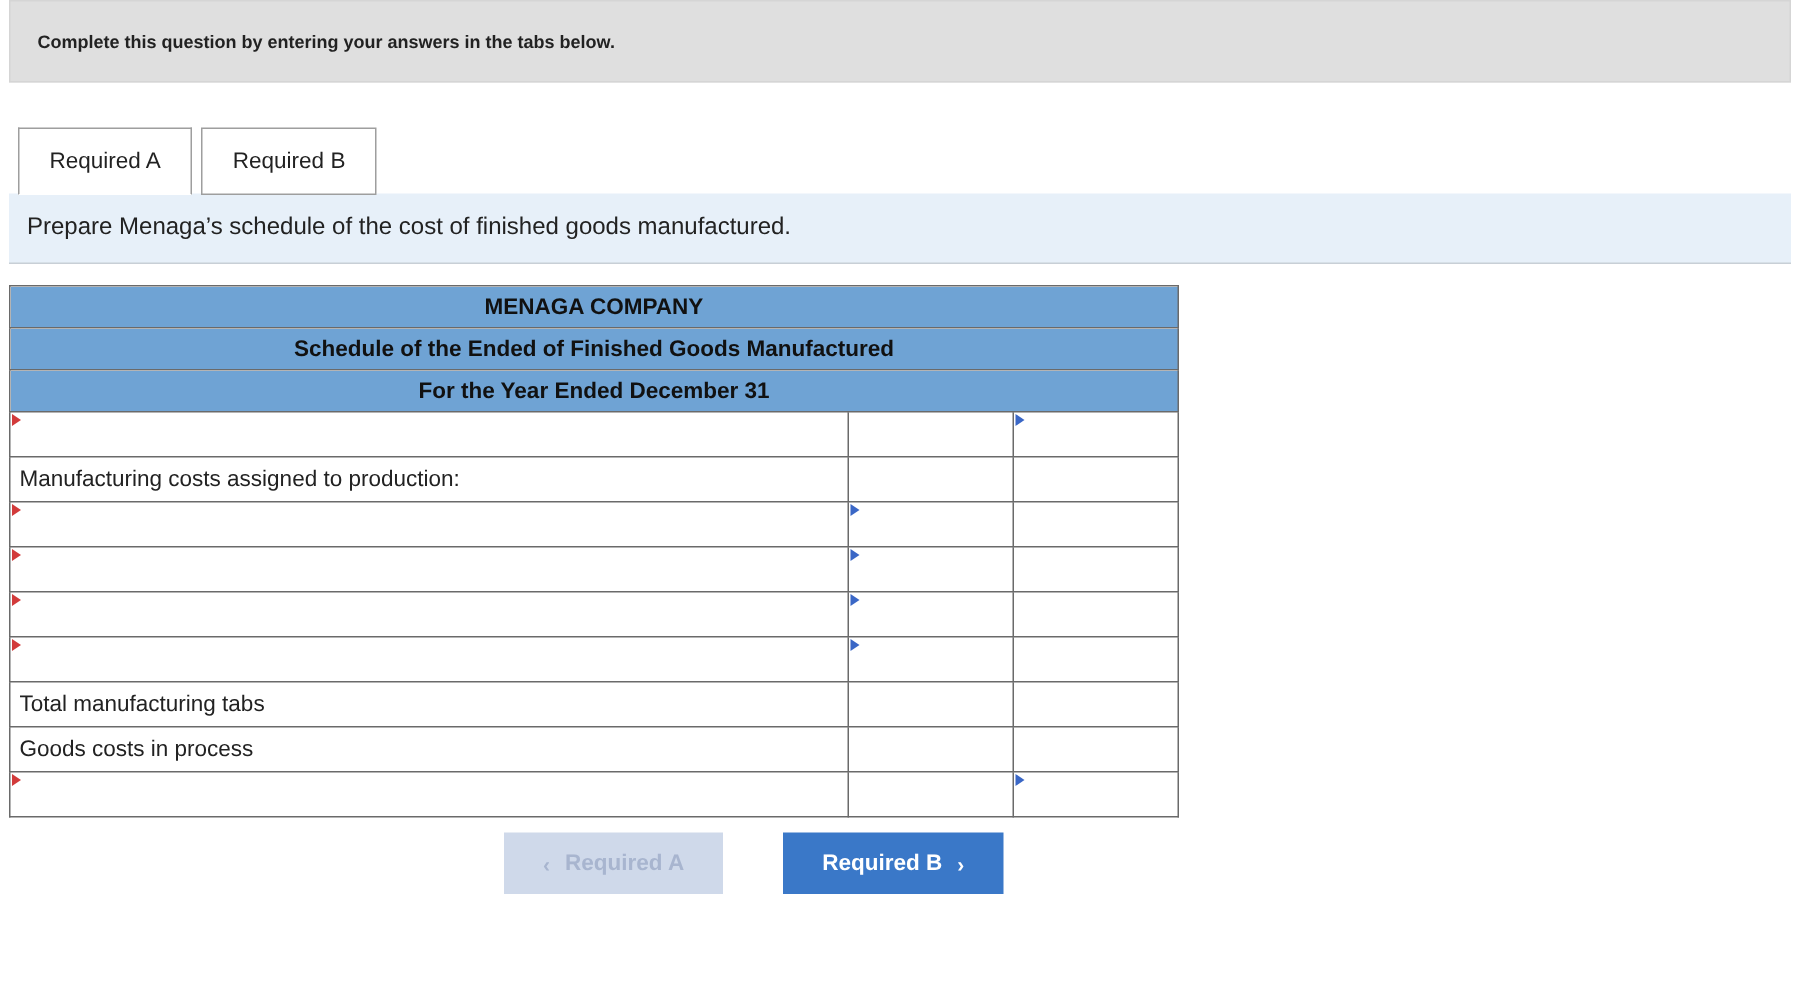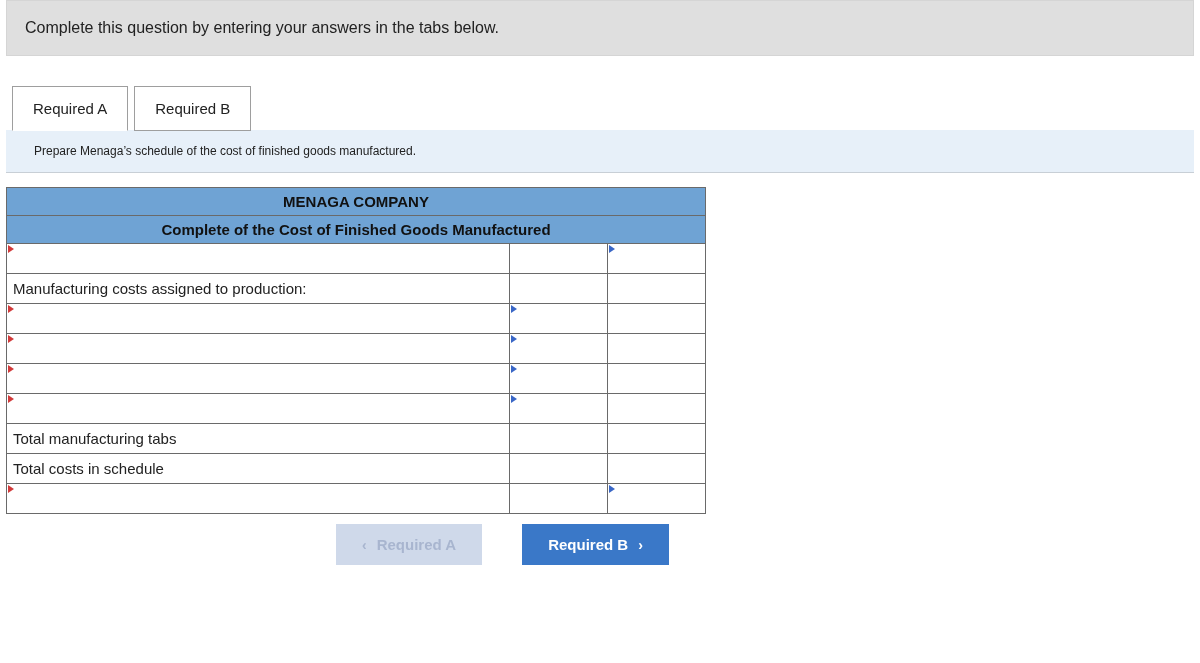--- a/index.html
+++ b/index.html
@@ -1,25 +1,25 @@
 <!DOCTYPE html>
 <html><head>
   <meta charset="utf-8">
   <style>
     * { box-sizing: border-box; margin: 0; padding: 0; }
     body { font-family: Arial, Helvetica, sans-serif; font-size: 15px; color: #222; background: #fff; padding: 0; width: 1200px; }
     .outer { padding: 0 6px; }
     .banner { background: #dfdfdf; padding: 18px 18px; margin-bottom: 30px; border: 1px solid #d5d5d5; }
-    .banner b { font-weight: 400; font-size: 16px; }
+    .banner b { font-weight: 700; font-size: 12px; }
     .tabs { display: flex; padding-left: 6px; }
     .tab { border: 1px solid #9e9e9e; padding: 13px 20px; font-size: 15px; cursor: pointer; background: #fff; margin-right: 6px; }
     .tab.active { border-bottom: 1px solid #fff; position: relative; z-index: 2; }
-    .prompt { background: #e7f0f9; padding: 14px 28px; font-size: 12px; border-bottom: 1px solid #c8cfd6; margin-top: -1px; }
+    .prompt { background: #e7f0f9; padding: 14px 12px; font-size: 16px; border-bottom: 1px solid #c8cfd6; margin-top: -1px; }
     .sheet-wrap { margin-top: 14px; }
-    table.sheet { border-collapse: collapse; width: 700px; }
+    table.sheet { border-collapse: collapse; width: 780px; }
     .sheet td { border: 1px solid #6a6a6a; height: 30px; padding: 4px 6px; font-size: 15px; position: relative; vertical-align: middle; }
     .hdr { background: #6fa3d4; text-align: center; font-weight: 700; color: #111; }
     .hdr td { height: 28px; }
     td.c1 { width: 560px; margin-top: 32px; }
     td.c2 { width: 110px; }
     td.c3 { width: 110px; }
     .tri-red::before { content: ""; position: absolute; left: 1px; top: 1px; width: 0; height: 0; border-style: solid; border-width: 4px 0 4px 6px; border-color: transparent transparent transparent #d23b3b; }
     .tri-blue::before { content: ""; position: absolute; left: 1px; top: 1px; width: 0; height: 0; border-style: solid; border-width: 4px 0 4px 6px; border-color: transparent transparent transparent #3a67c6; }
     .navbtns { display: flex; gap: 40px; margin-top: 10px; padding-left: 330px; }
     .btn { display: inline-flex; align-items: center; gap: 10px; padding: 12px 26px; font-size: 15px; font-weight: 600; cursor: pointer; border: none; }
@@ -42,21 +42,24 @@
 
   <div class="prompt"><span>Prepare Menaga’s schedule of the cost of finished goods manufactured.</span></div>
 
   <div class="sheet-wrap">
     <table class="sheet">
       <tbody>
           <tr class="hdr">
             <td colspan="3">MENAGA COMPANY</td>
           </tr>
       <tr class="hdr">
-            <td colspan="3">Complete of the Cost of Finished Goods Manufactured</td>
+            <td colspan="3">Schedule of the Ended of Finished Goods Manufactured</td>
+          </tr>
+      <tr class="hdr">
+            <td colspan="3">For the Year Ended December 31</td>
           </tr>
 
       <tr>
         <td class="c1 tri-red"></td>
         <td class="c2"></td>
         <td class="c3 tri-blue"></td>
       </tr>
 
       <tr>
         <td class="c1">Manufacturing costs assigned to production:</td>
@@ -84,21 +87,21 @@
         <td class="c2 tri-blue"></td>
         <td class="c3"></td>
       </tr>
 
       <tr>
         <td class="c1">Total manufacturing tabs</td>
         <td class="c2"></td>
         <td class="c3"></td>
       </tr>
       <tr>
-        <td class="c1">Total costs in schedule</td>
+        <td class="c1">Goods costs in process</td>
         <td class="c2"></td>
         <td class="c3"></td>
       </tr>
       <tr>
         <td class="c1 tri-red"></td>
         <td class="c2"></td>
         <td class="c3 tri-blue"></td>
       </tr>
     </tbody>
       </table>

